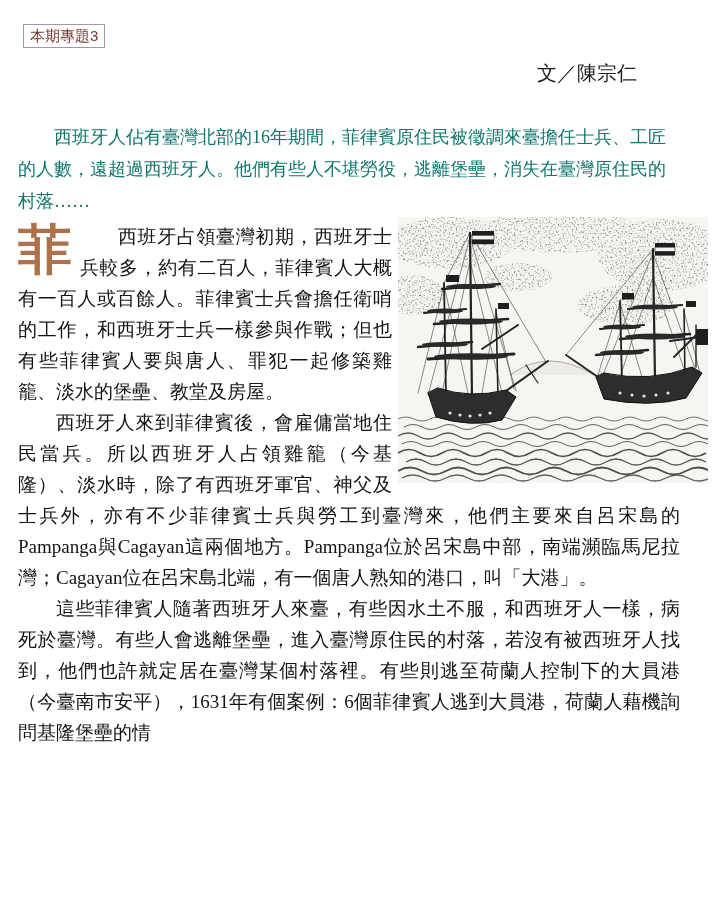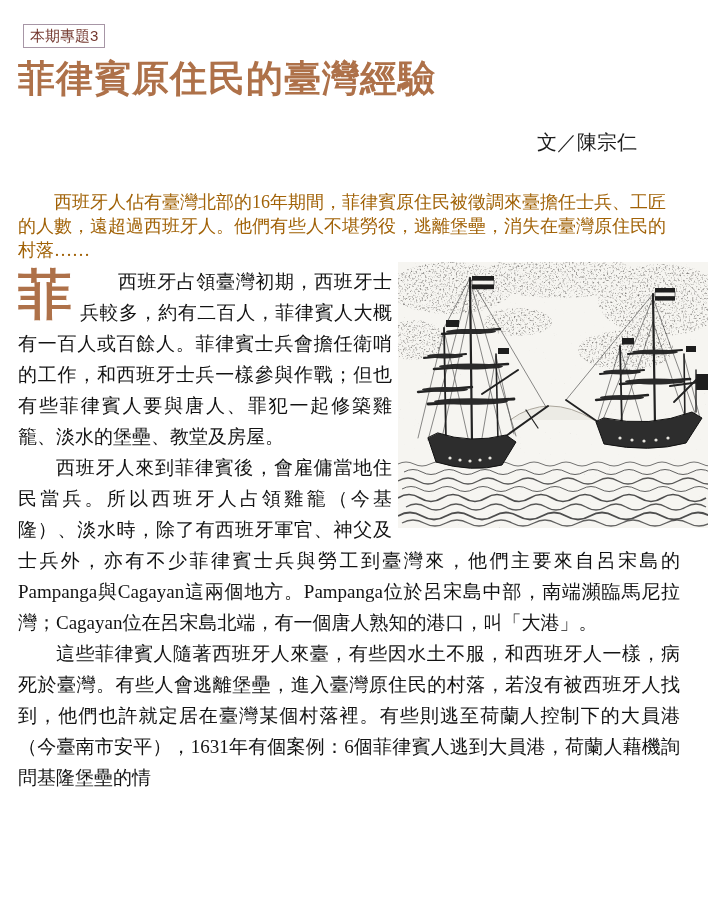--- a/index.html
+++ b/index.html
@@ -26,32 +26,32 @@
   }
   .title {
     margin:9px 0 0 0;
     font-size:37px;
     line-height:44px;
     letter-spacing:1px;
     font-weight:bold;
     color:#ae7149;
   }
   .byline {
-    margin-top:28px;
+    margin-top:12px;
     padding-right:71px;
     text-align:right;
     font-size:20px;
     color:#1d1d1d;
   }
   .intro {
     margin:34px 30px 0 0;
     font-size:18px;
-    line-height:24px;
+    line-height:32px;
     text-indent:2em;
-    color:#a16207;
+    color:#0f766e;
   }
   .article-body {
     margin-top:4px;
     padding-right:28px;
     font-size:19px;
     line-height:31px;
     text-align:justify;
     color:#131313;
   }
   .figure {
@@ -80,21 +80,20 @@
     color:#ae7149;
   }
 </style>
 </head>
 <body>
 
 <div class="page">
 
   <div class="badge">本期專題3</div>
 
-  <h1 class="title">菲律賓原住民的臺灣經驗</h1>
 
   <div class="byline">文／陳宗仁</div>
 
   <p class="intro">西班牙人佔有臺灣北部的16年期間，菲律賓原住民被徵調來臺擔任士兵、工匠的人數，遠超過西班牙人。他們有些人不堪勞役，逃離堡壘，消失在臺灣原住民的村落……</p>
 
   <div class="article-body">
 
     <figure class="figure">
       <svg width="310" height="266" viewBox="0 0 310 266" xmlns="http://www.w3.org/2000/svg" role="img">
         <defs>

